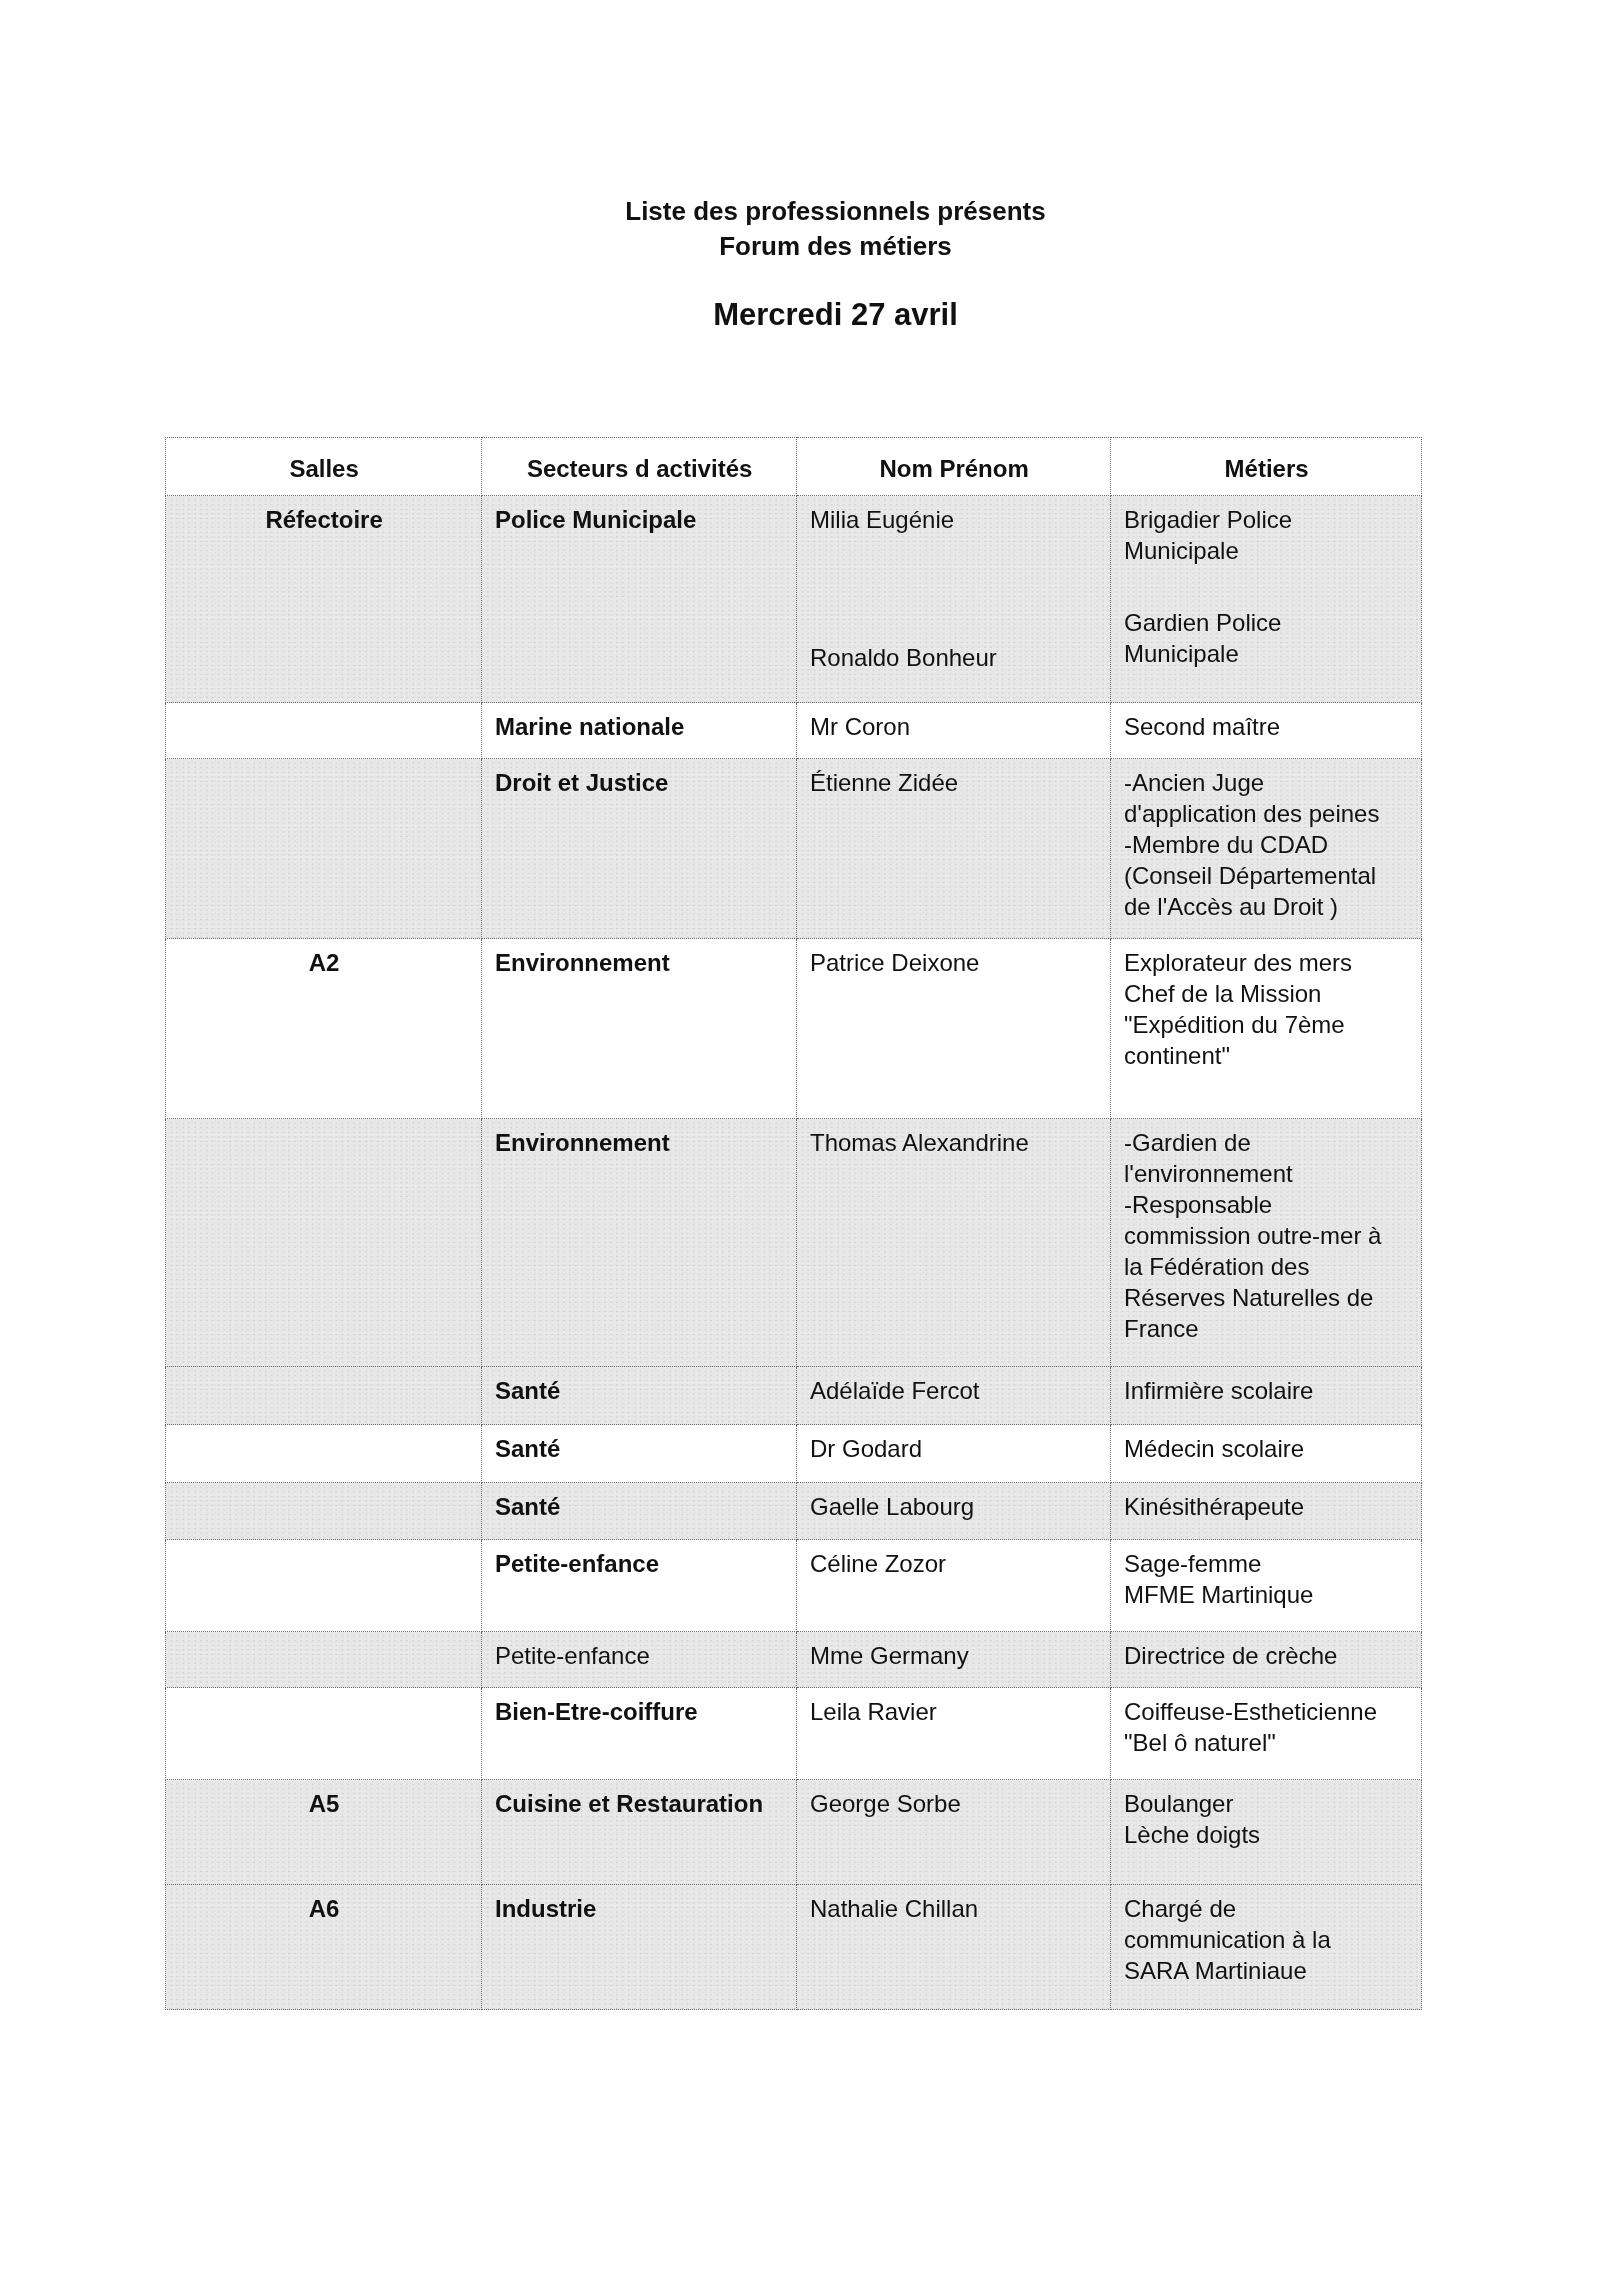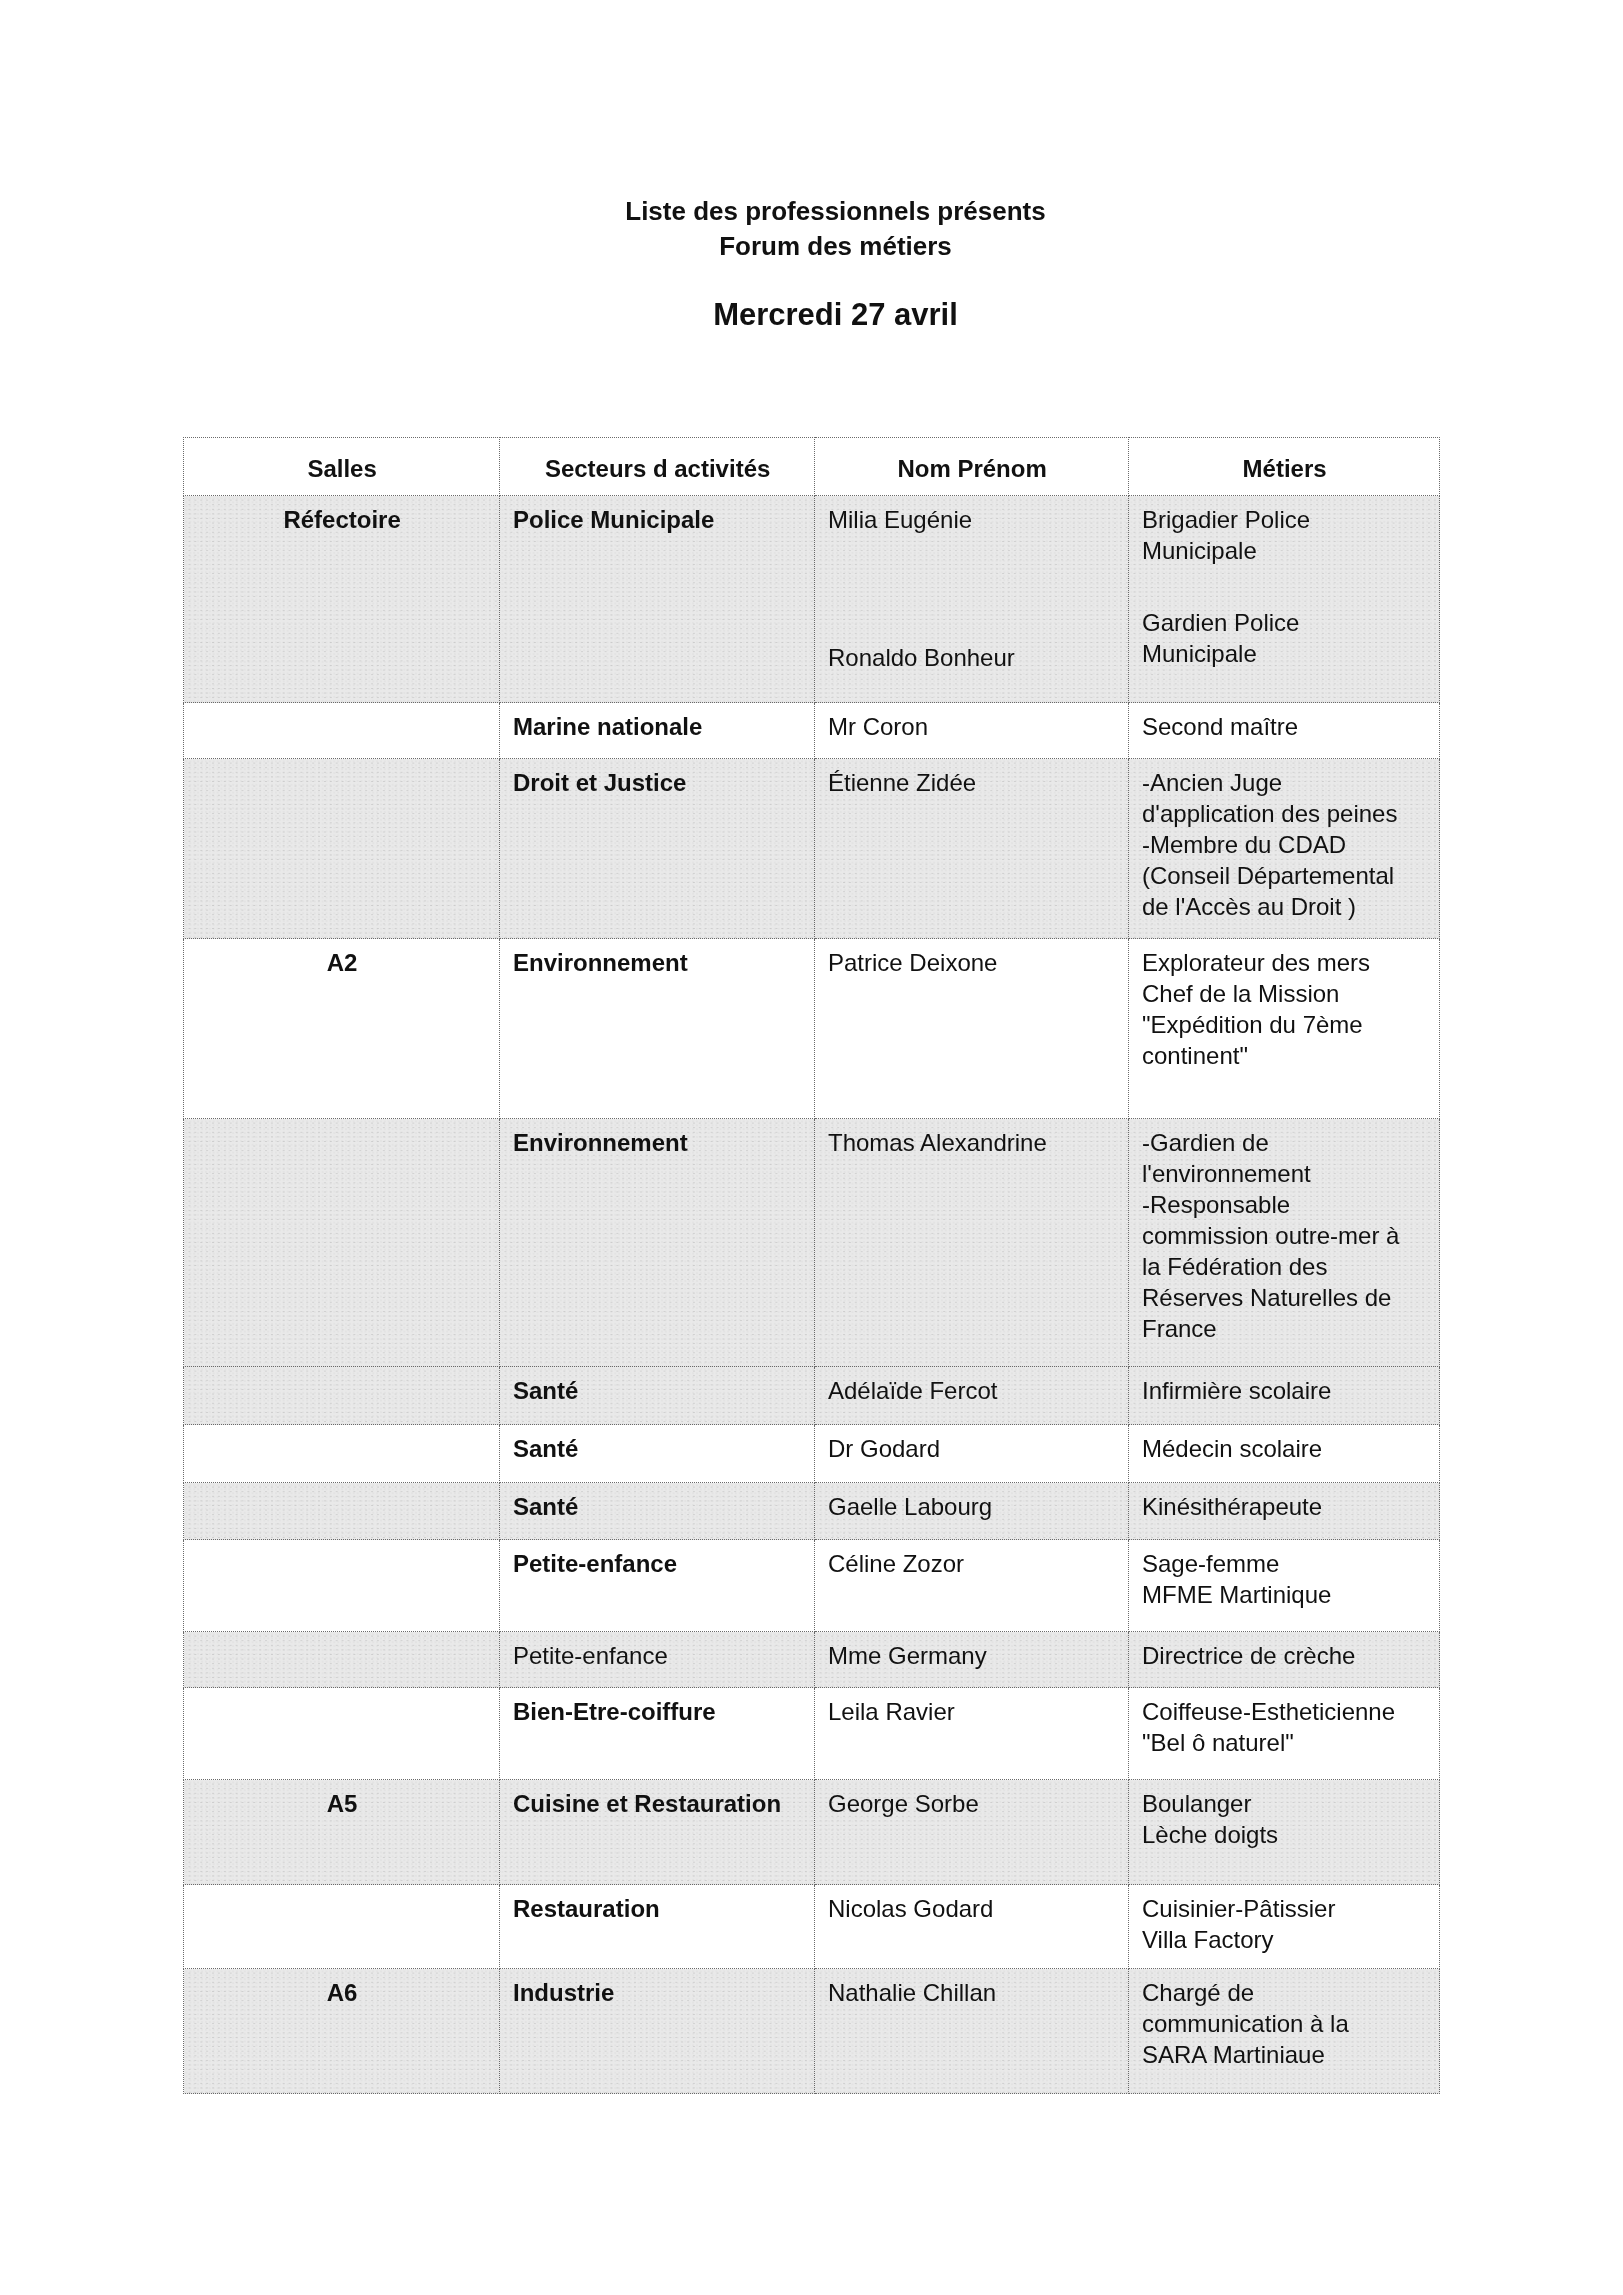--- a/index.html
+++ b/index.html
@@ -10,21 +10,21 @@
   }
   .title {
     position: absolute; left: 0; width: 1623px; text-align: center;
     font-weight: bold; font-size: 26px; line-height: 35px; color: #111; padding-left: 24px;
   }
   .t1 { top: 194px; }
   .t2 { top: 229px; }
   .t3 { top: 297px; font-size: 31px; }
 
   table.grid {
-    position: absolute; left: 183px; top: 437px; width: 1256px;
+    position: absolute; left: 165px; top: 437px; width: 1256px;
     border-collapse: collapse; table-layout: fixed;
   }
   table.grid td, table.grid th {
     border: 1.3px dotted #6a6a6a;
     vertical-align: top;
     font-size: 24px; line-height: 31px;
     padding: 7.9px 11.8px 5.2px 13px;
     color: #111;
   }
   table.grid th { font-weight: bold; text-align: center; vertical-align: middle; padding-top: 9.2px; }
@@ -196,29 +196,20 @@
     <tr class="shade" style="height:105px">
       <td class="salle">A5</td>
       <td class="sector">Cuisine et Restauration</td>
       <td>George Sorbe</td>
       <td>
         <span class="job-line">Boulanger</span>
         <span class="job-line">Lèche doigts</span>
       </td>
     </tr>
 
-    <tr class="white" style="height:84px">
-      <td class="salle"></td>
-      <td class="sector">Restauration</td>
-      <td>Nicolas Godard</td>
-      <td>
-        <span class="job-line">Cuisinier-Pâtissier</span>
-        <span class="job-line">Villa Factory</span>
-      </td>
-    </tr>
 
     <tr class="shade" style="height:125px">
       <td class="salle">A6</td>
       <td class="sector">Industrie</td>
       <td>Nathalie Chillan</td>
       <td>
         <span class="job-line">Chargé de</span>
         <span class="job-line">communication à la</span>
         <span class="job-line">SARA Martiniaue</span>
       </td>

